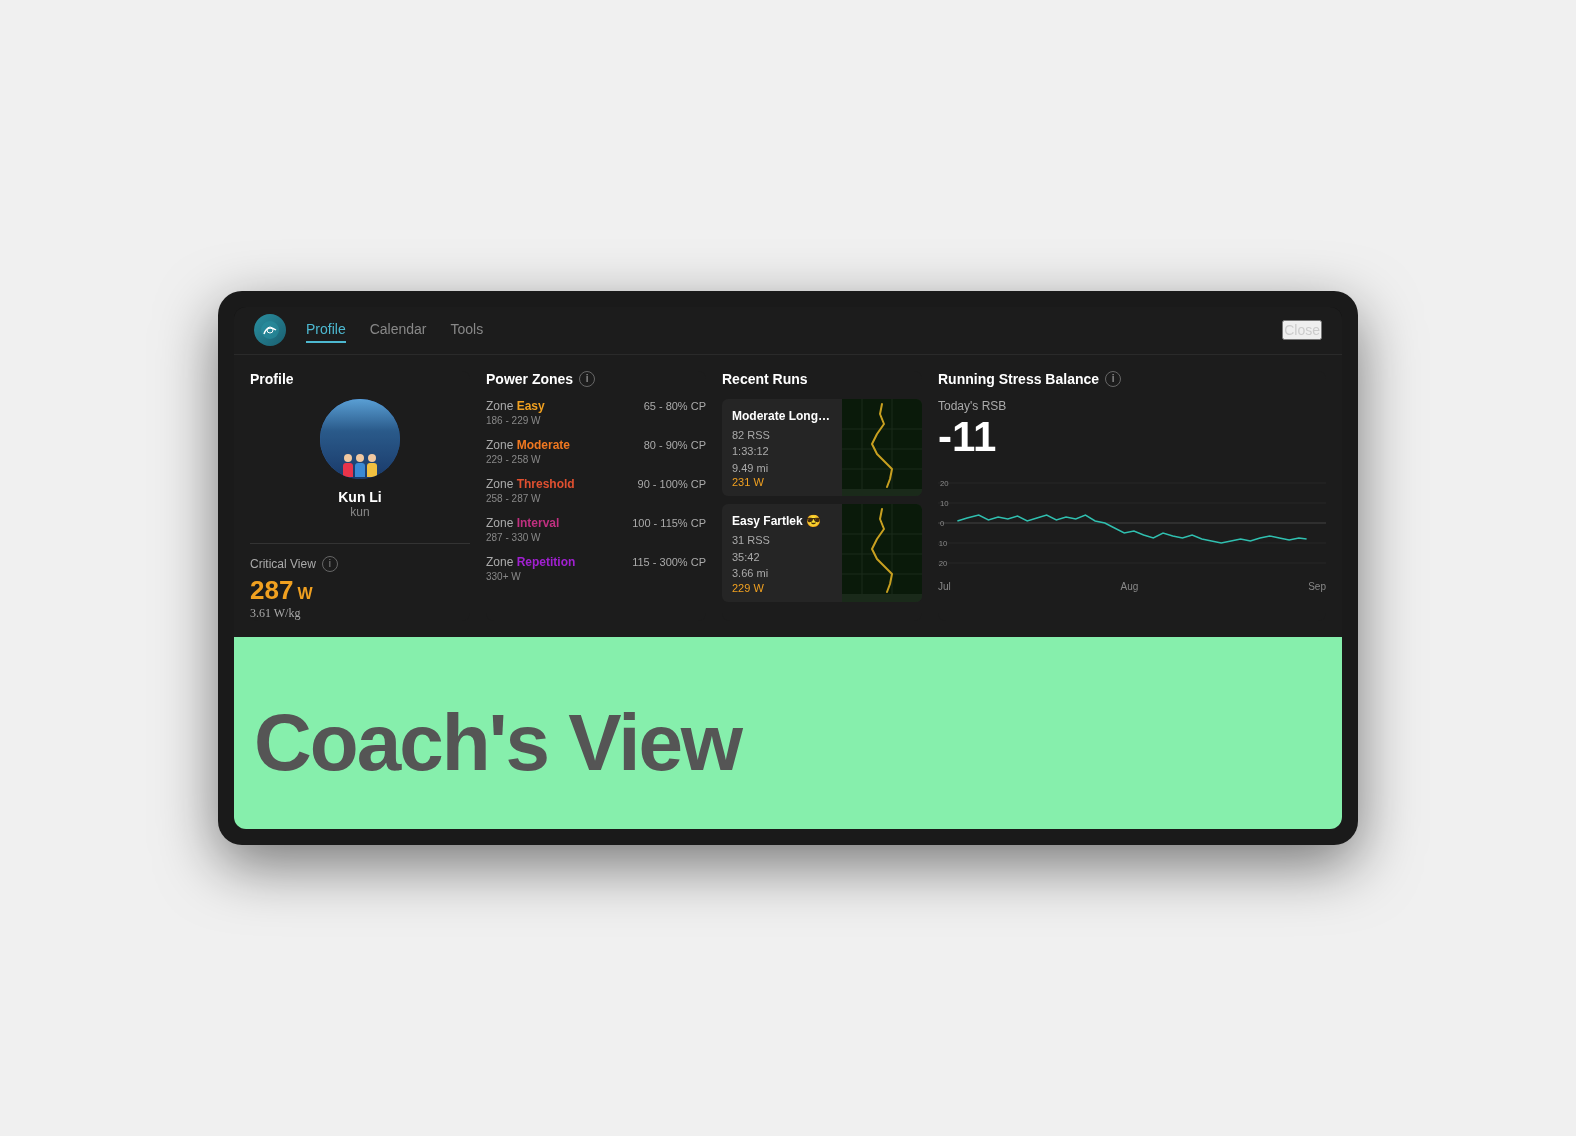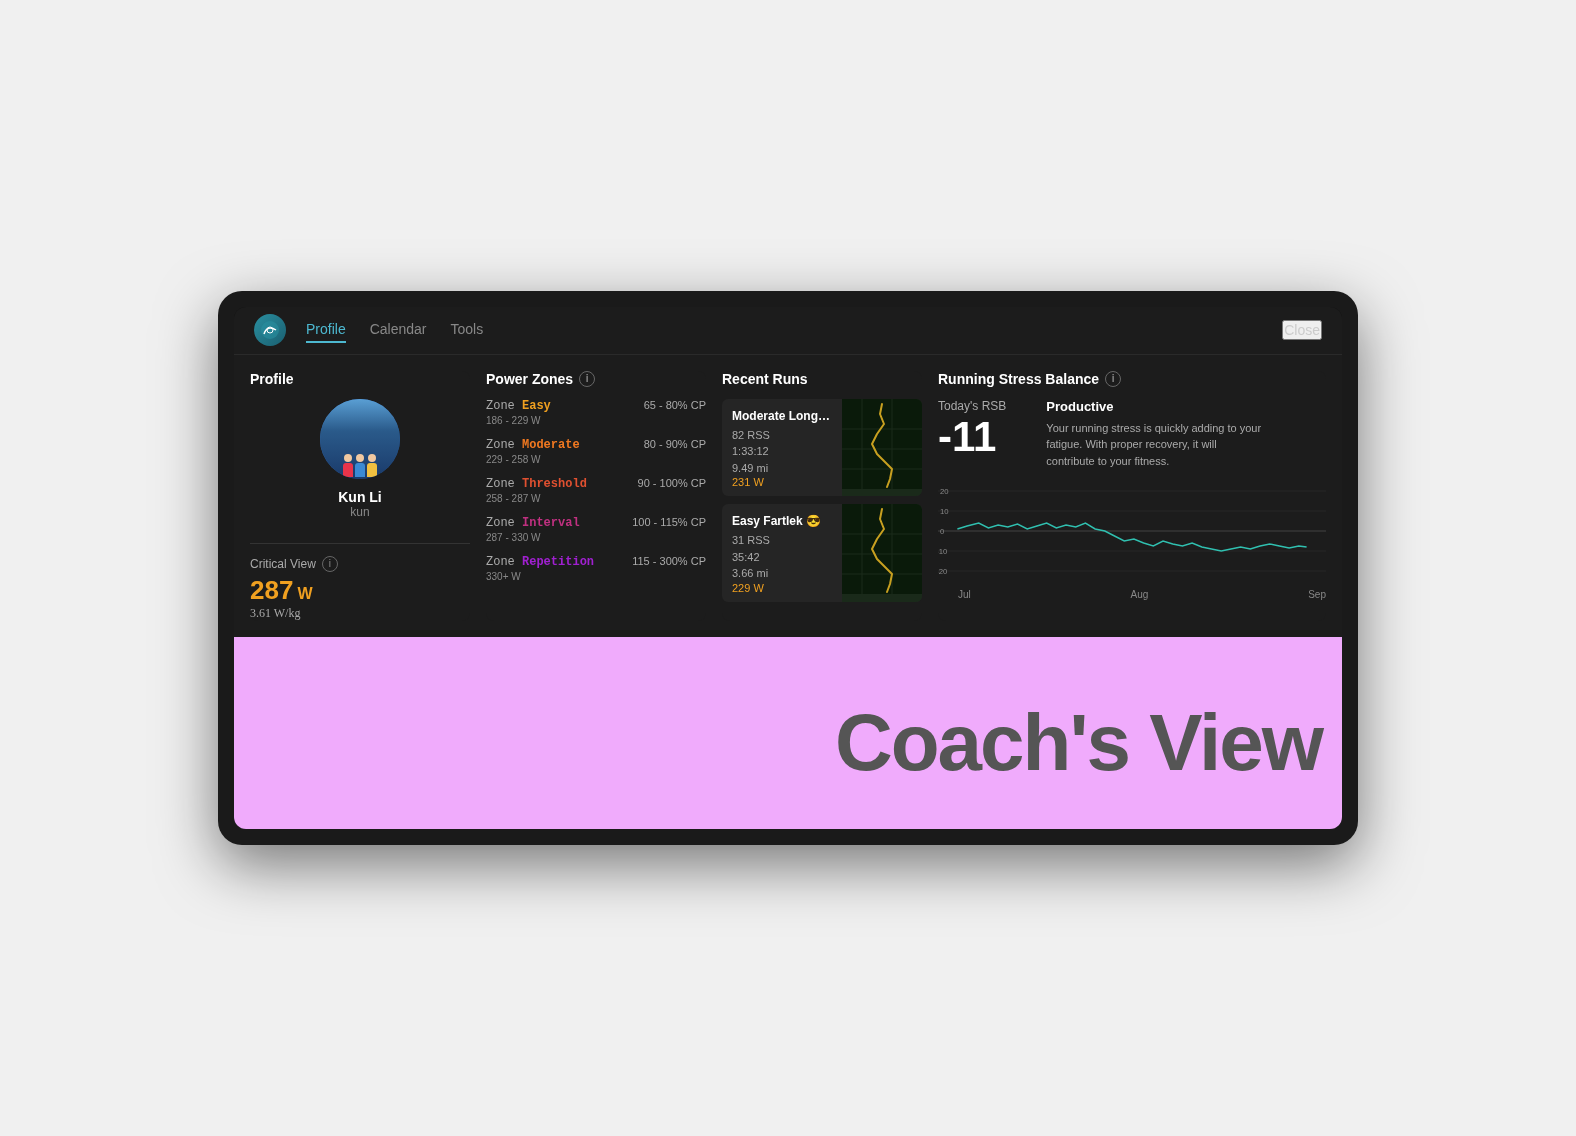--- a/index.html
+++ b/index.html
@@ -244,21 +244,20 @@
     .zone-header {
       display: flex;
       justify-content: space-between;
       align-items: baseline;
       margin-bottom: 2px;
     }
 
     .zone-name {
       color: #aaa;
       font-size: 12px;
-      font-family: Liberation Mono, monospace;
     }
 
     .zone-name span {
       font-weight: 600;
     }
 
     .zone-pct {
       color: #aaa;
       font-size: 11px;
     }
@@ -374,33 +373,32 @@
 
     .rsb-chart {
       width: 100%;
       height: 100px;
     }
 
     .chart-axis-labels {
       display: flex;
       justify-content: space-between;
       margin-top: 4px;
-      margin-left: 20px;
     }
 
     .chart-axis-label {
       color: #888;
       font-size: 10px;
     }
 
     
     .bottom-section {
-      background: #f0abfc;
+      background: #86efac;
       padding: 60px 20px 40px;
-      text-align: right;
+      text-align: left;
     }
 
     .coaches-view-title {
       color: #555;
       font-size: 80px;
       font-weight: 800;
       letter-spacing: -2px;
     }
   </style>
 </head>
@@ -570,24 +568,20 @@
       <div class="panel rsb-panel">
         <div class="panel-title">
           <span>Running Stress Balance</span>
           <span class="info-icon">i</span>
         </div>
         <div class="rsb-header-row">
           <div>
             <div class="rsb-today">Today's RSB</div>
             <div class="rsb-value">-11</div>
           </div>
-          <div>
-            <div class="rsb-status-label">Productive</div>
-            <div class="rsb-description">Your running stress is quickly adding to your fatigue. With proper recovery, it will contribute to your fitness.</div>
-          </div>
         </div>
         <div class="rsb-chart-area">
           <svg class="rsb-chart" viewBox="0 0 400 100" preserveAspectRatio="none">
 
             <line x1="0" y1="10" x2="400" y2="10" stroke="#333" stroke-width="0.5"></line>
             <line x1="0" y1="30" x2="400" y2="30" stroke="#333" stroke-width="0.5"></line>
             <line x1="0" y1="50" x2="400" y2="50" stroke="#444" stroke-width="1"></line>
             <line x1="0" y1="70" x2="400" y2="70" stroke="#333" stroke-width="0.5"></line>
             <line x1="0" y1="90" x2="400" y2="90" stroke="#333" stroke-width="0.5"></line>
 

